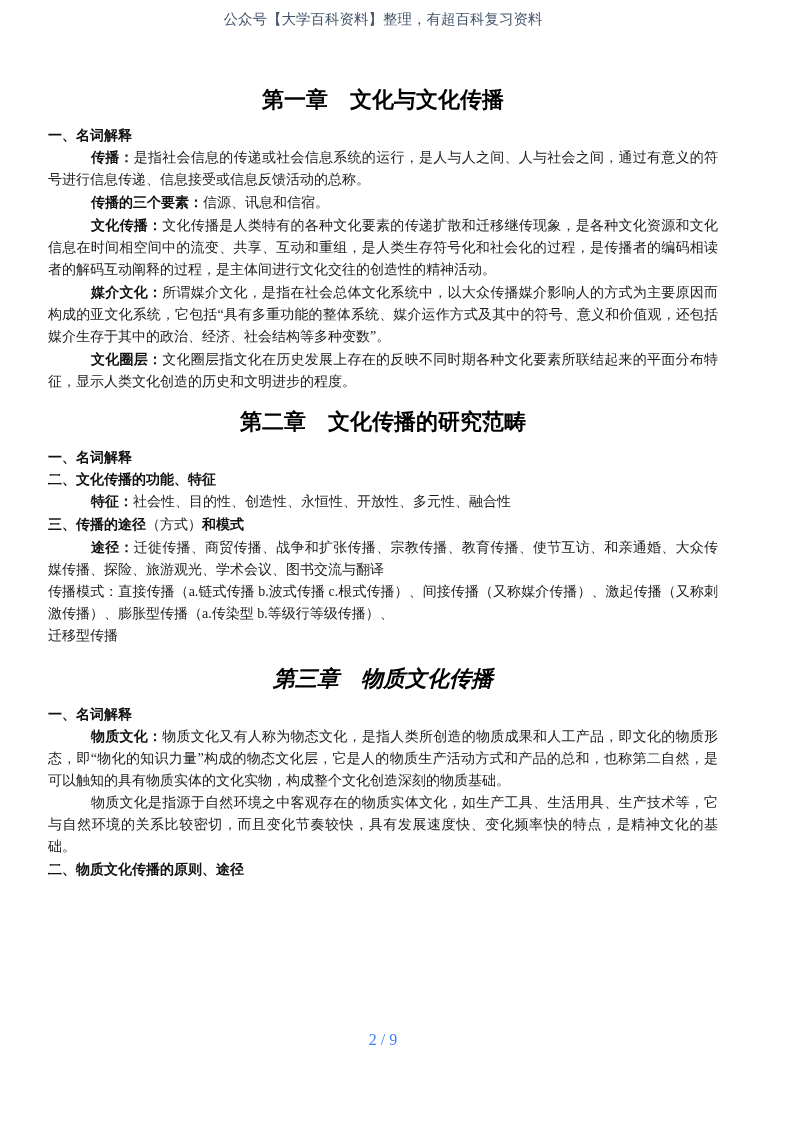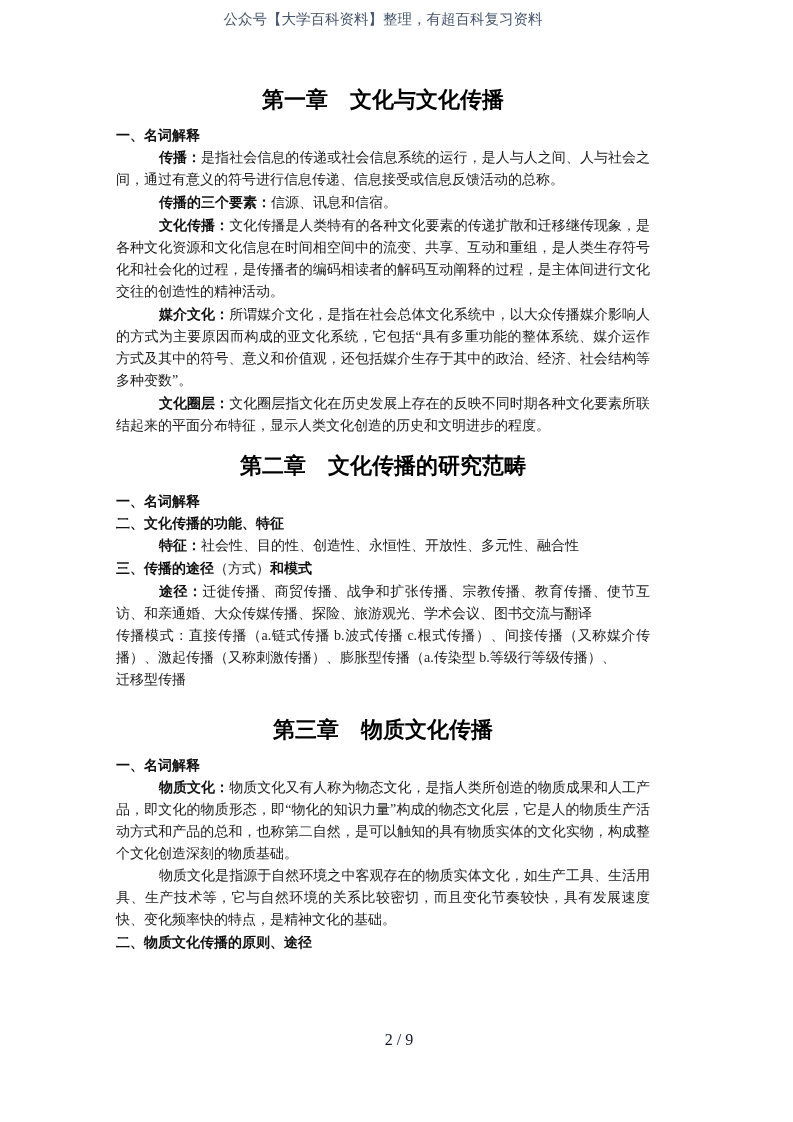--- a/index.html
+++ b/index.html
@@ -5,48 +5,48 @@
   html,body{margin:0;padding:0;background:#ffffff;}
   .page{
     width:766px;height:1122px;position:relative;background:#ffffff;
     font-family:"Liberation Serif","DejaVu Serif",serif;
     color:#1b1b1b;overflow:hidden;box-sizing:border-box;
   }
   .header-note{
     padding-top:9px;text-align:center;
     font-size:14.5px;line-height:20px;color:#44546a;
   }
-  .content{padding:0 116px;}
+  .content{padding:0 48px;}
   .chapter-title{
     margin:56px 0 9px;text-align:center;
     font-size:22px;line-height:30px;font-weight:700;color:#000;
     font-family:"Liberation Sans","DejaVu Sans",sans-serif;
   }
   .chapter-title.t2{margin-top:14px;}
-  .chapter-title.t3{margin-top:24px;}
+  .chapter-title.t3{margin-top:17px;font-style:italic;}
   p{
     margin:0;font-size:14px;line-height:22px;
     text-align:justify;text-justify:inter-ideograph;
   }
   .sec{
     font-weight:700;text-align:left;color:#111;
     font-family:"Liberation Sans","DejaVu Sans",sans-serif;
   }
   .sec .n{
     font-weight:400;color:#1b1b1b;
     font-family:"Liberation Serif","DejaVu Serif",serif;
   }
   .term{
     font-weight:700;color:#111;
     font-family:"Liberation Sans","DejaVu Sans",sans-serif;
   }
   .ind{text-indent:43px;}
   .footer{
-    position:absolute;top:1030px;left:16px;width:100%;
-    text-align:center;font-size:16px;line-height:20px;color:#0f172a;
+    position:absolute;top:1030px;left:0;width:100%;
+    text-align:center;font-size:16px;line-height:20px;color:#3b82f6;
   }
 </style>
 </head>
 <body>
 
 <div class="page">
 
   <div class="header-note">公众号【大学百科资料】整理，有超百科复习资料</div>
 
   <div class="content">

